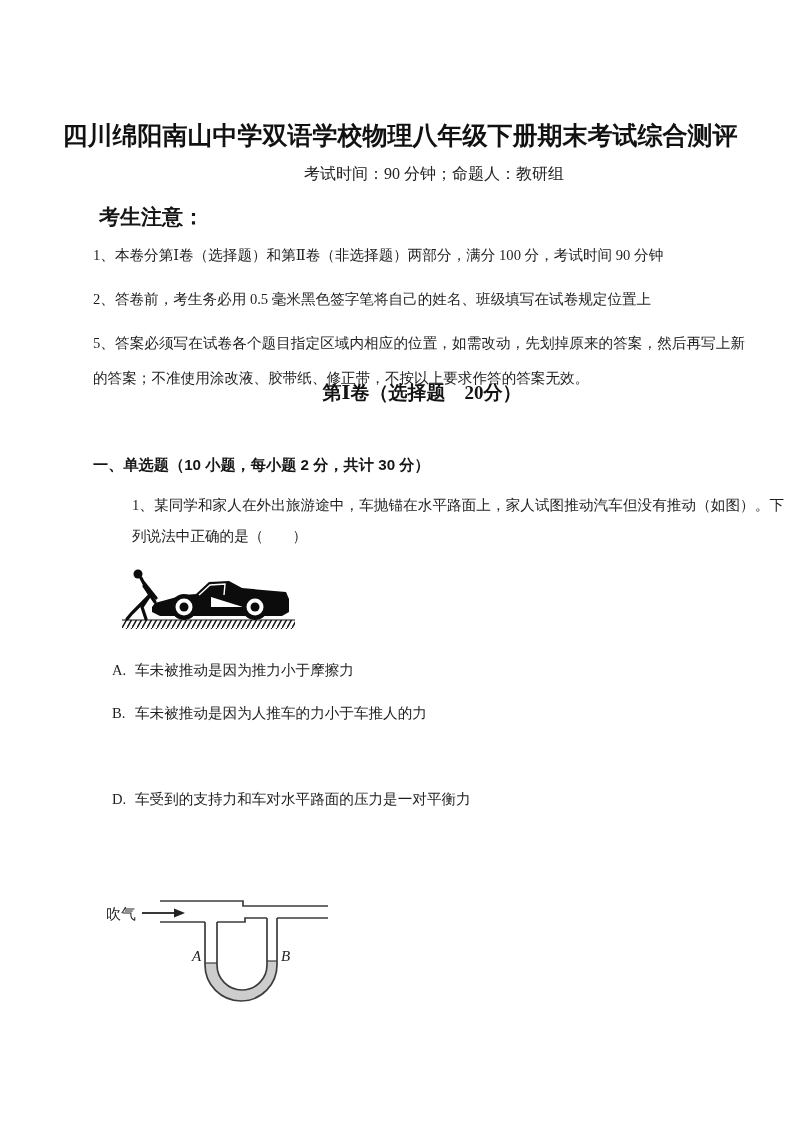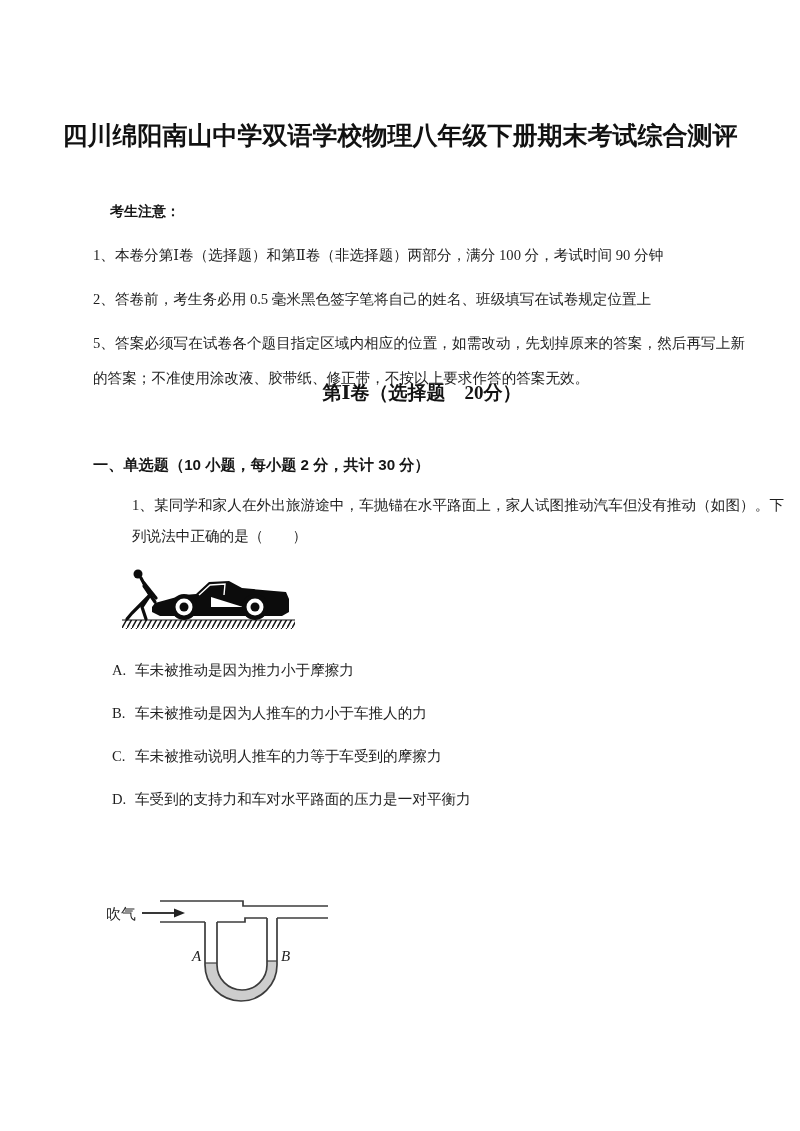--- a/index.html
+++ b/index.html
@@ -10,23 +10,23 @@
   .title{
     position:absolute;top:119px;left:0;width:800px;margin:0;
     text-align:center;font-family:"Liberation Sans","DejaVu Sans",sans-serif;
     font-size:25px;font-weight:bold;color:#111;letter-spacing:0px;
   }
   .subtitle{
     position:absolute;top:164px;left:68px;width:732px;
     text-align:center;font-size:16px;color:#222;
   }
   .notice-label{
-    position:absolute;top:203px;left:110px;
+    position:absolute;top:203px;left:99px;
     font-family:"Liberation Sans","DejaVu Sans",sans-serif;
-    font-size:14px;font-weight:bold;color:#161616;
+    font-size:21px;font-weight:bold;color:#161616;
   }
   .para{
     position:absolute;left:93px;width:652px;margin:0;
     font-size:14.6px;line-height:31px;text-align:justify;color:#1e1e1e;
   }
   .note-1{top:240px;}
   .note-2{top:284px;}
   .note-3{top:326px;line-height:35px;}
   .part-heading{
     position:absolute;top:380px;left:44px;width:756px;margin:0;
@@ -52,20 +52,21 @@
   .opt-d{top:790px;}
   .opt-label{display:inline-block;width:23px;}
 </style>
 </head>
 <body>
 
 <div class="page">
 
   <h1 class="title">四川绵阳南山中学双语学校物理八年级下册期末考试综合测评</h1>
 
+  <div class="subtitle">考试时间：90 分钟；命题人：教研组</div>
 
   <div class="notice-label">考生注意：</div>
 
   <p class="para note-1">1、本卷分第Ⅰ卷（选择题）和第Ⅱ卷（非选择题）两部分，满分 100 分，考试时间 90 分钟</p>
   <p class="para note-2">2、答卷前，考生务必用 0.5 毫米黑色签字笔将自己的姓名、班级填写在试卷规定位置上</p>
   <p class="para note-3">5、答案必须写在试卷各个题目指定区域内相应的位置，如需改动，先划掉原来的答案，然后再写上新的答案；不准使用涂改液、胶带纸、修正带，不按以上要求作答的答案无效。</p>
 
   <h2 class="part-heading">第Ⅰ卷（选择题　20分）</h2>
 
   <div class="subheading">一、单选题（10 小题，每小题 2 分，共计 30 分）</div>
@@ -108,23 +109,20 @@
       <path d="M28,30 L10,48 L5,54"></path>
     </g>
   </svg>
 
   <div class="option opt-b">
     <span class="opt-label">B.</span><span>车未被推动是因为人推车的力小于车推人的力</span>
   </div>
   <div class="option opt-a">
     <span class="opt-label">A.</span><span>车未被推动是因为推力小于摩擦力</span>
   </div>
-  <div class="option opt-c">
-    <span class="opt-label">C.</span><span>车未被推动说明人推车的力等于车受到的摩擦力</span>
-  </div>
   <div class="option opt-d">
     <span class="opt-label">D.</span><span>车受到的支持力和车对水平路面的压力是一对平衡力</span>
   </div>
 
 
   <svg class="figure venturi-figure" width="256" height="115" viewBox="0 0 256 115" aria-hidden="true">
 
     <path d="M127,68 L139,68 L139,70 A25,25 0 0 0 189,70 L189,66 L199,66 L199,70 A36,36 0 0 1 127,70 Z" fill="#cdcdcd"></path>
 
     <g stroke="#3c3c3c" stroke-width="1.7" fill="none">

